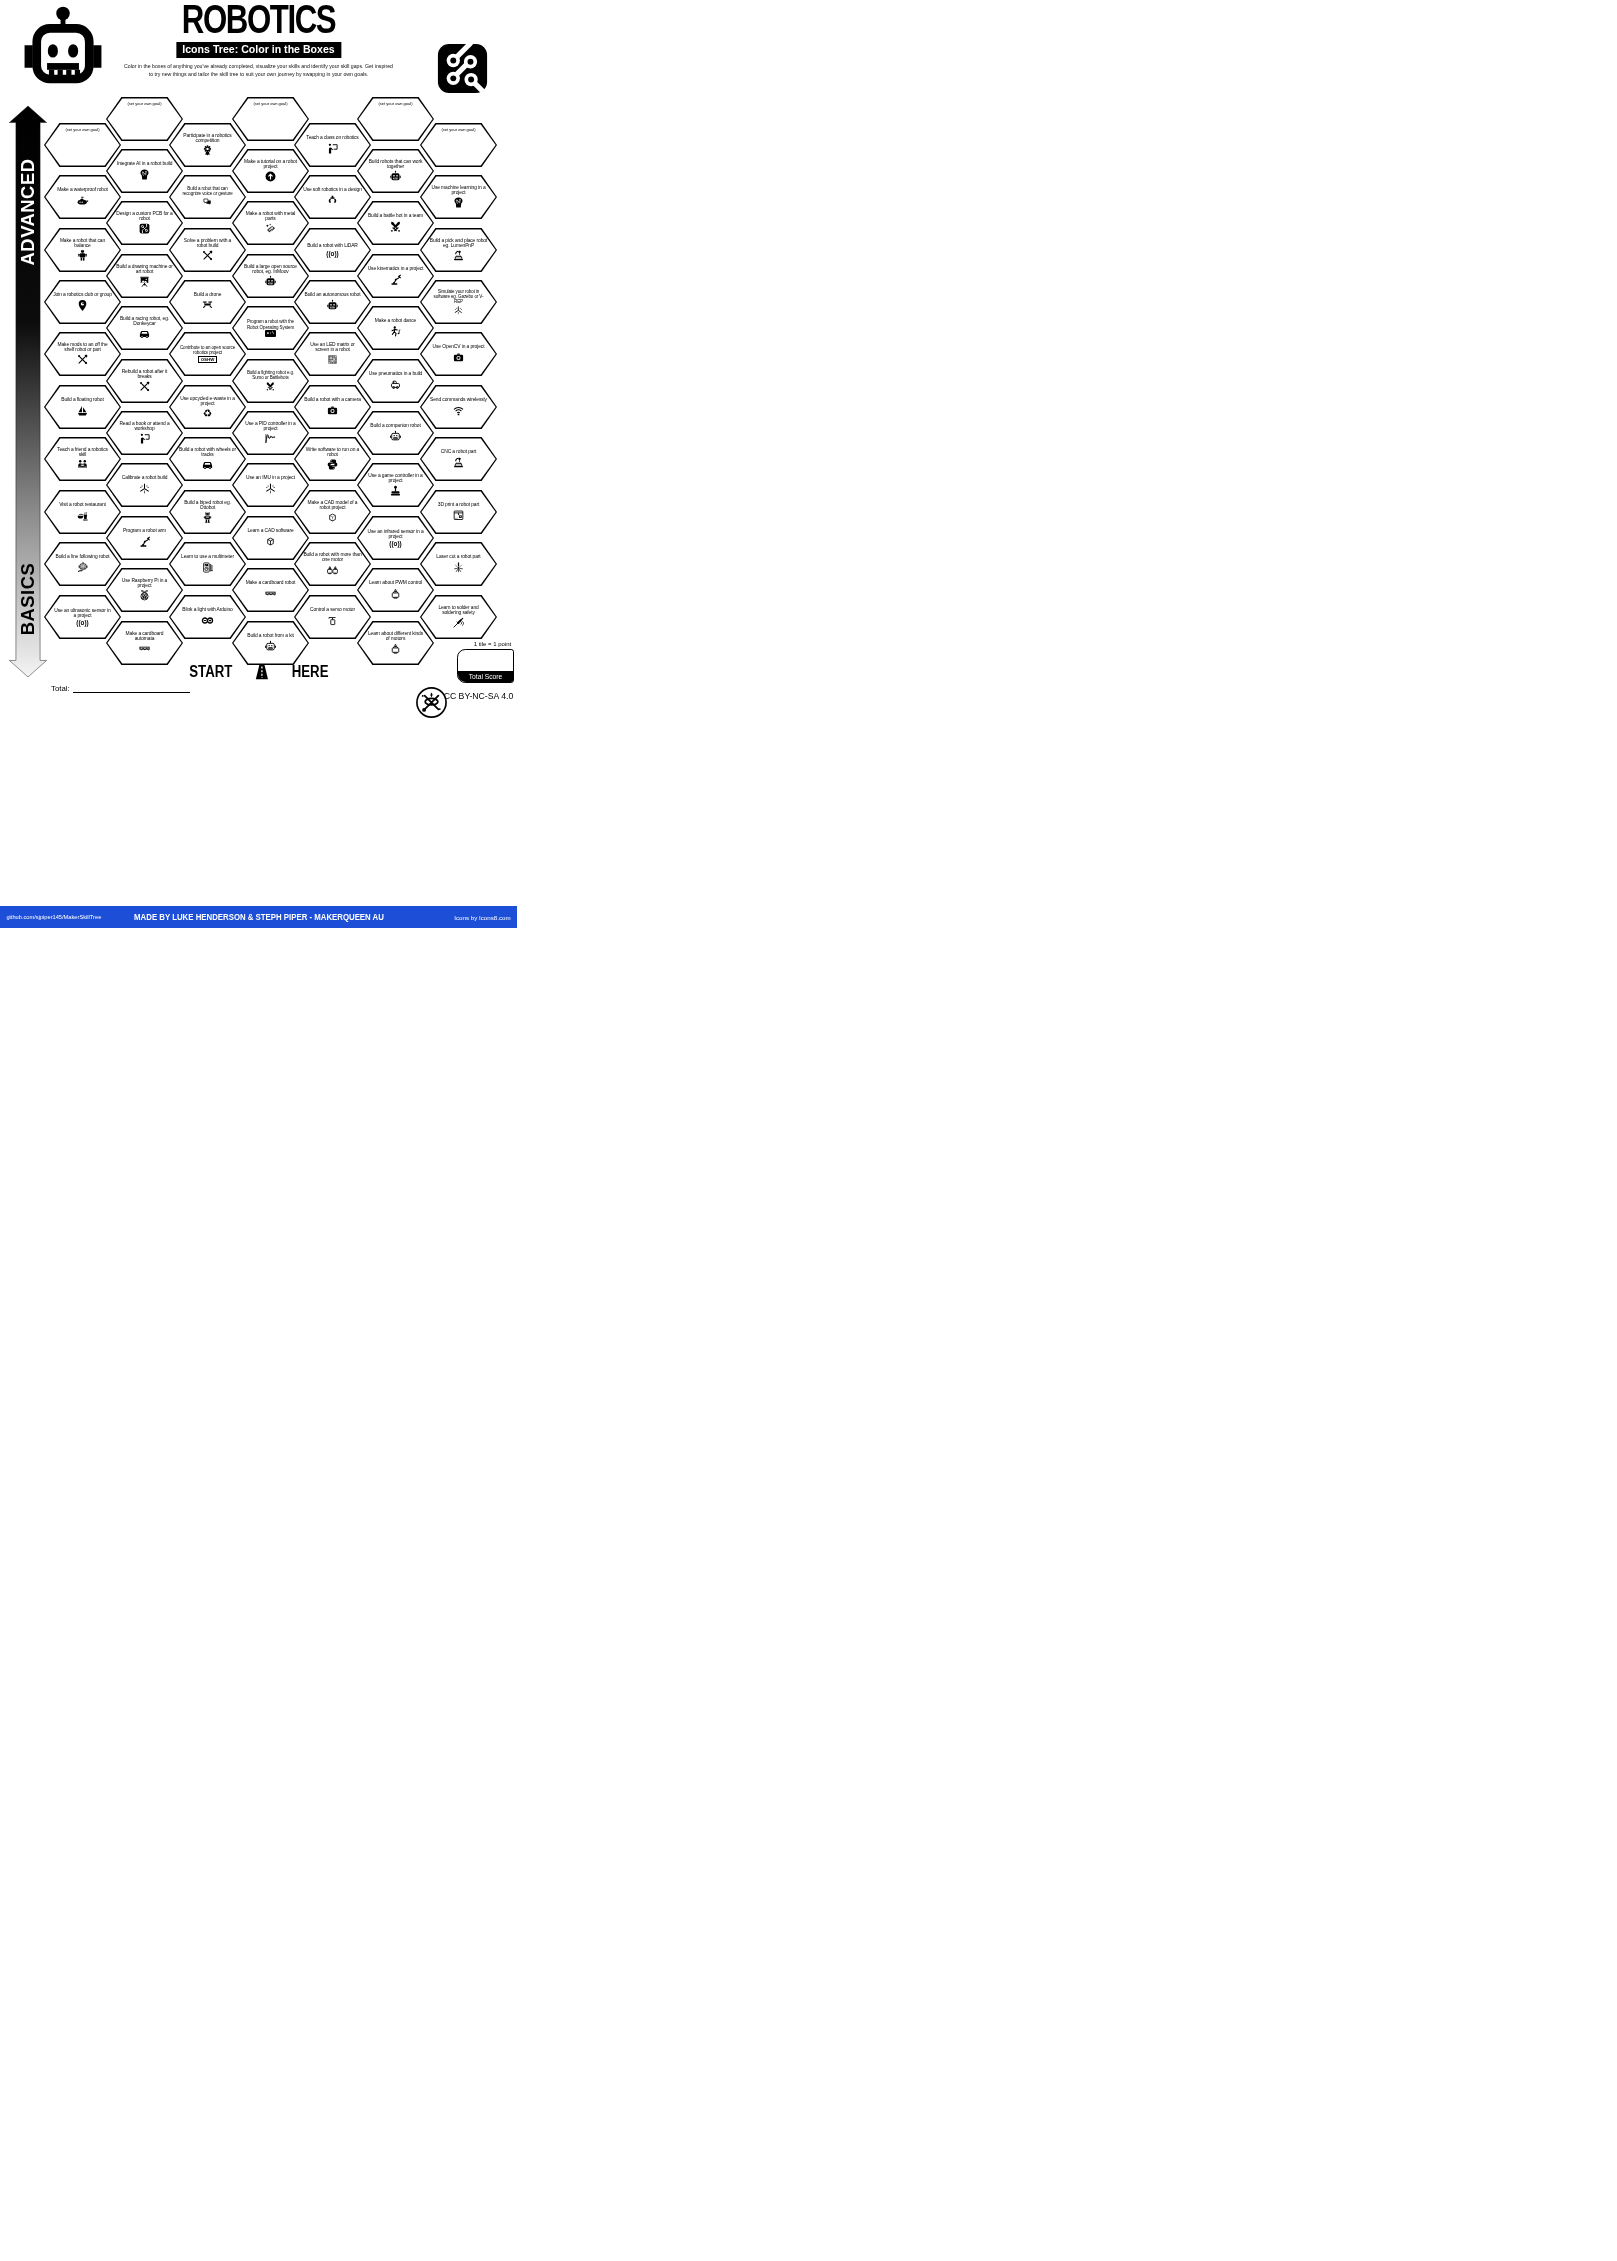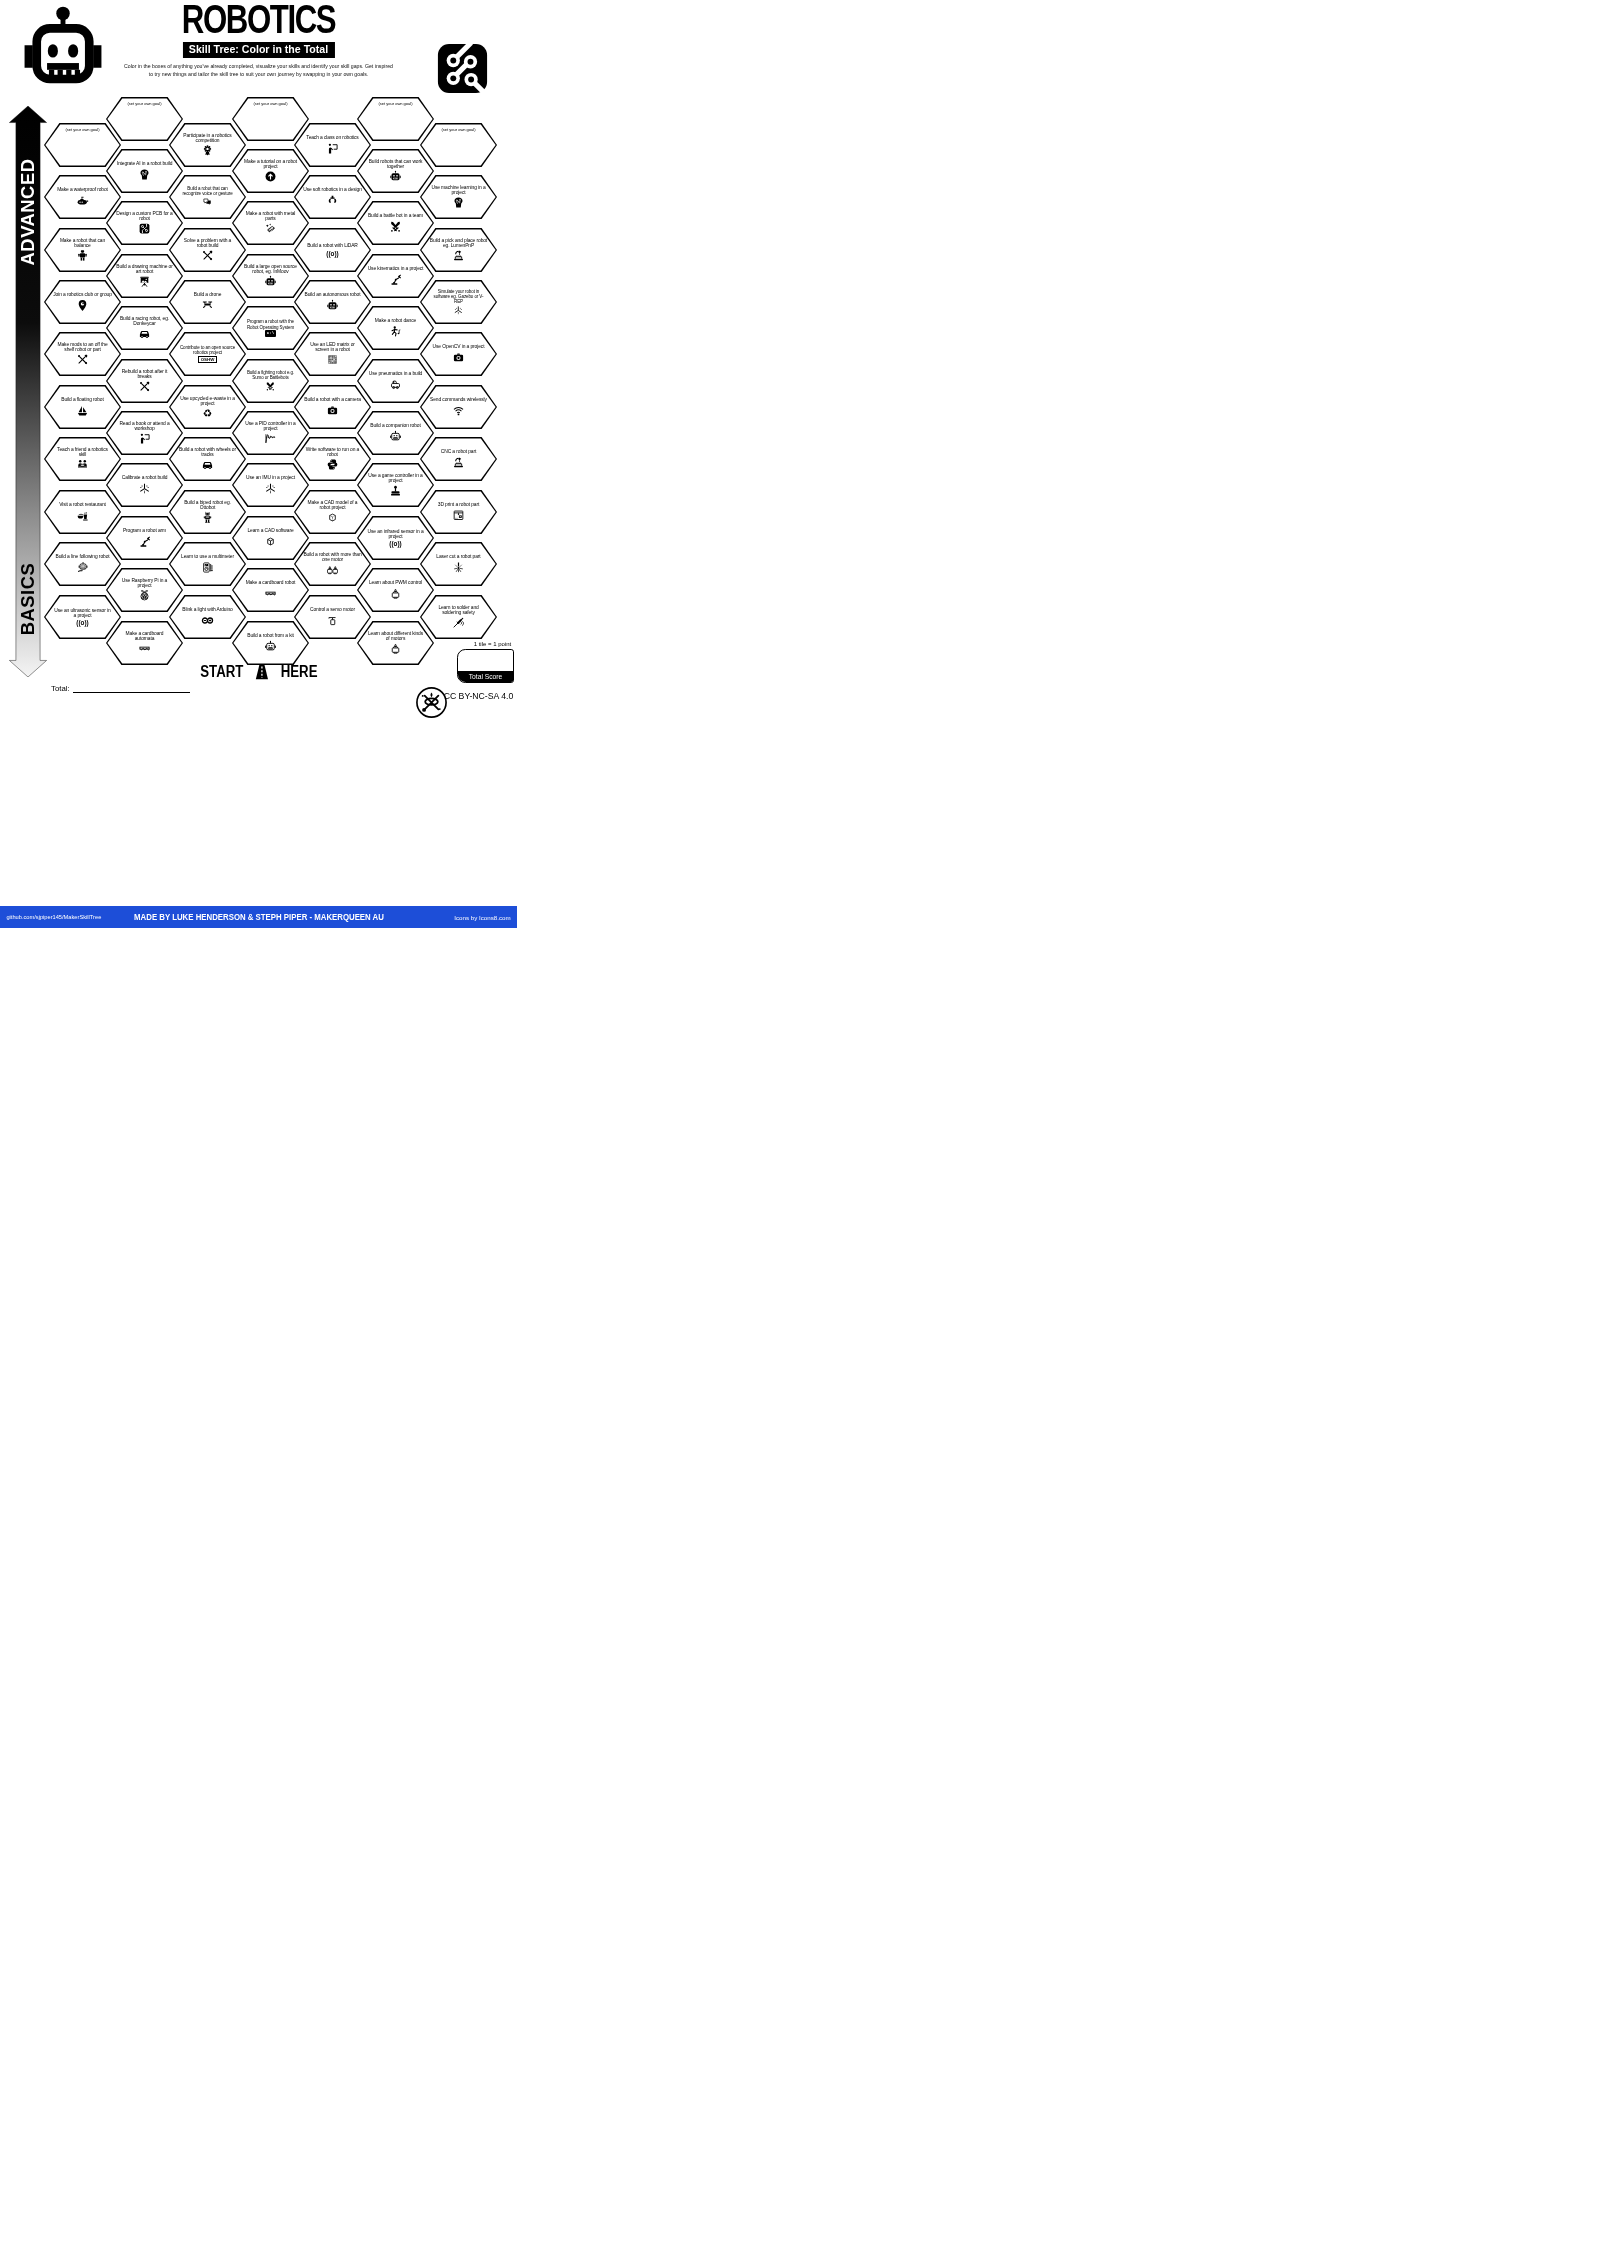--- a/index.html
+++ b/index.html
@@ -35,21 +35,21 @@
   .goal-label{position:absolute;top:2.8px;left:0;right:0;text-align:center;font-size:4px;}
   .icon{width:13px;height:13px;flex:none;}
   .hex.small .icon{width:10.6px;height:10.6px;}
   .t-sonar{font-size:6.4px;font-weight:bold;letter-spacing:0;}
   .t-oshw{font-size:4.4px;font-weight:bold;border:0.9px solid #000;padding:0 1.4px 0.5px;}
   .t-term{background:#000;color:#fff;font-family:"Liberation Mono","DejaVu Sans Mono",monospace;
           font-size:4.1px;font-weight:bold;padding:0.9px 2.3px 1.4px;border-radius:0.9px;}
   .t-recycle{font-size:10.6px;line-height:1;font-family:"DejaVu Sans",sans-serif;}
   
   .start{position:absolute;left:50%;top:663px;transform:translateX(-50%);
-         display:flex;align-items:center;gap:5px;}
+         display:flex;align-items:center;gap:16px;}
   .start span{font-size:15.6px;font-weight:bold;letter-spacing:0;transform:scaleX(.85);}
   .road{width:21px;height:18.4px;}
   .tile-note{position:absolute;left:457px;top:641px;width:57px;text-align:right;
              padding-right:2.8px;font-size:6px;box-sizing:border-box;}
   .score-box{position:absolute;left:457px;top:649px;width:57px;height:34px;
              border:1.4px solid #000;border-radius:8.3px 2.8px 2.8px 8.3px;box-sizing:border-box;
              display:flex;flex-direction:column;overflow:hidden;background:#fff;}
   .score-space{flex:1;}
   .score-bar{background:#000;color:#fff;font-size:6.7px;text-align:center;
              padding:1.4px 0 2.3px;}
@@ -532,21 +532,21 @@
 
 <div class="page">
 
   <svg class="hdr-robot" viewBox="0 0 200 196" width="92" height="90">
       <use href="#i-hrobot"></use>
     </svg>
   <svg class="hdr-pcb" viewBox="0 0 128 128" width="59" height="59">
       <use href="#i-pcblogo"></use>
     </svg>
   <div class="title">ROBOTICS</div>
-  <div class="subtitle">Skill Tree: Color in the Total</div>
+  <div class="subtitle">Icons Tree: Color in the Boxes</div>
   <div class="desc">
     <span>Color in the boxes of anything you've already completed, visualize your skills and identify your skill gaps.  Get inspired</span><br>
     <span>to try new things and tailor the skill tree to suit your own journey by swapping in your own goals.</span>
   </div>
 
   <svg class="axis" viewBox="0 0 86 1242" preserveAspectRatio="none">
     <path d="M43 0 83 36 69 36 69 1206 83 1206 43 1242 3 1206 17 1206 17 36 3 36 Z" fill="url(#axg)" stroke="#111" stroke-width="1"></path>
   </svg>
   <div class="axis-label axis-top">ADVANCED</div>
   <div class="axis-label axis-bottom">BASICS</div>

